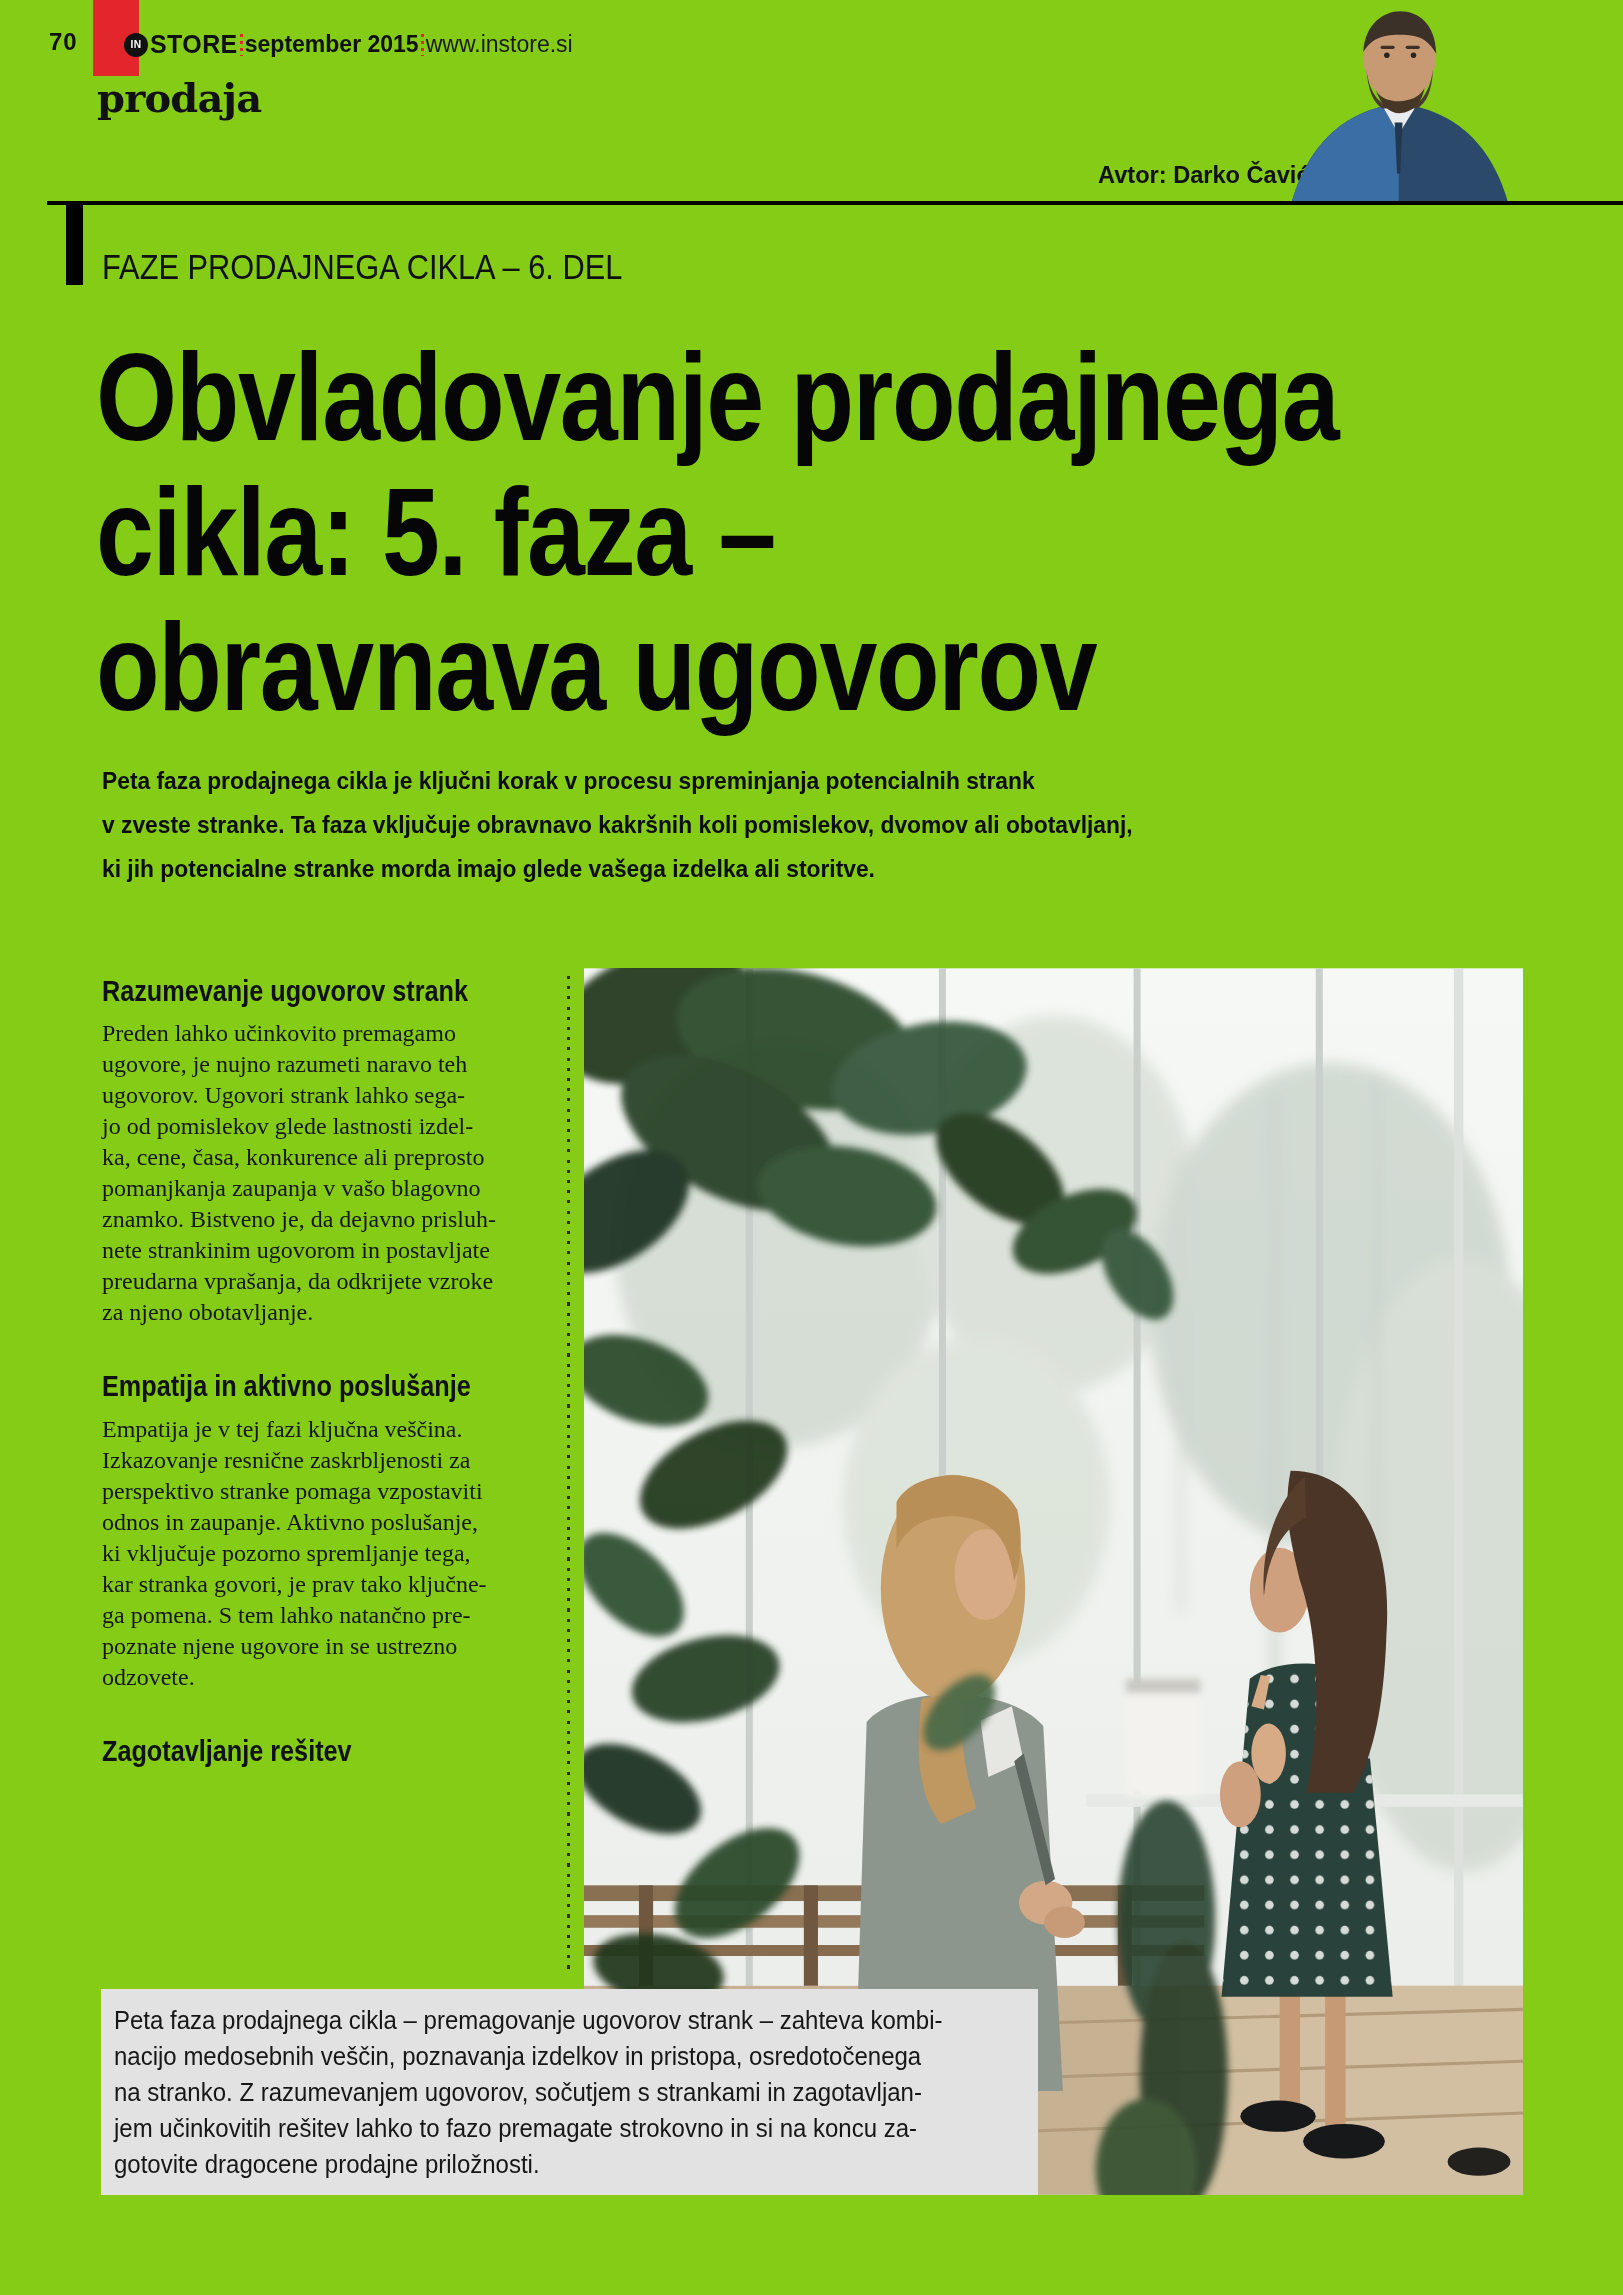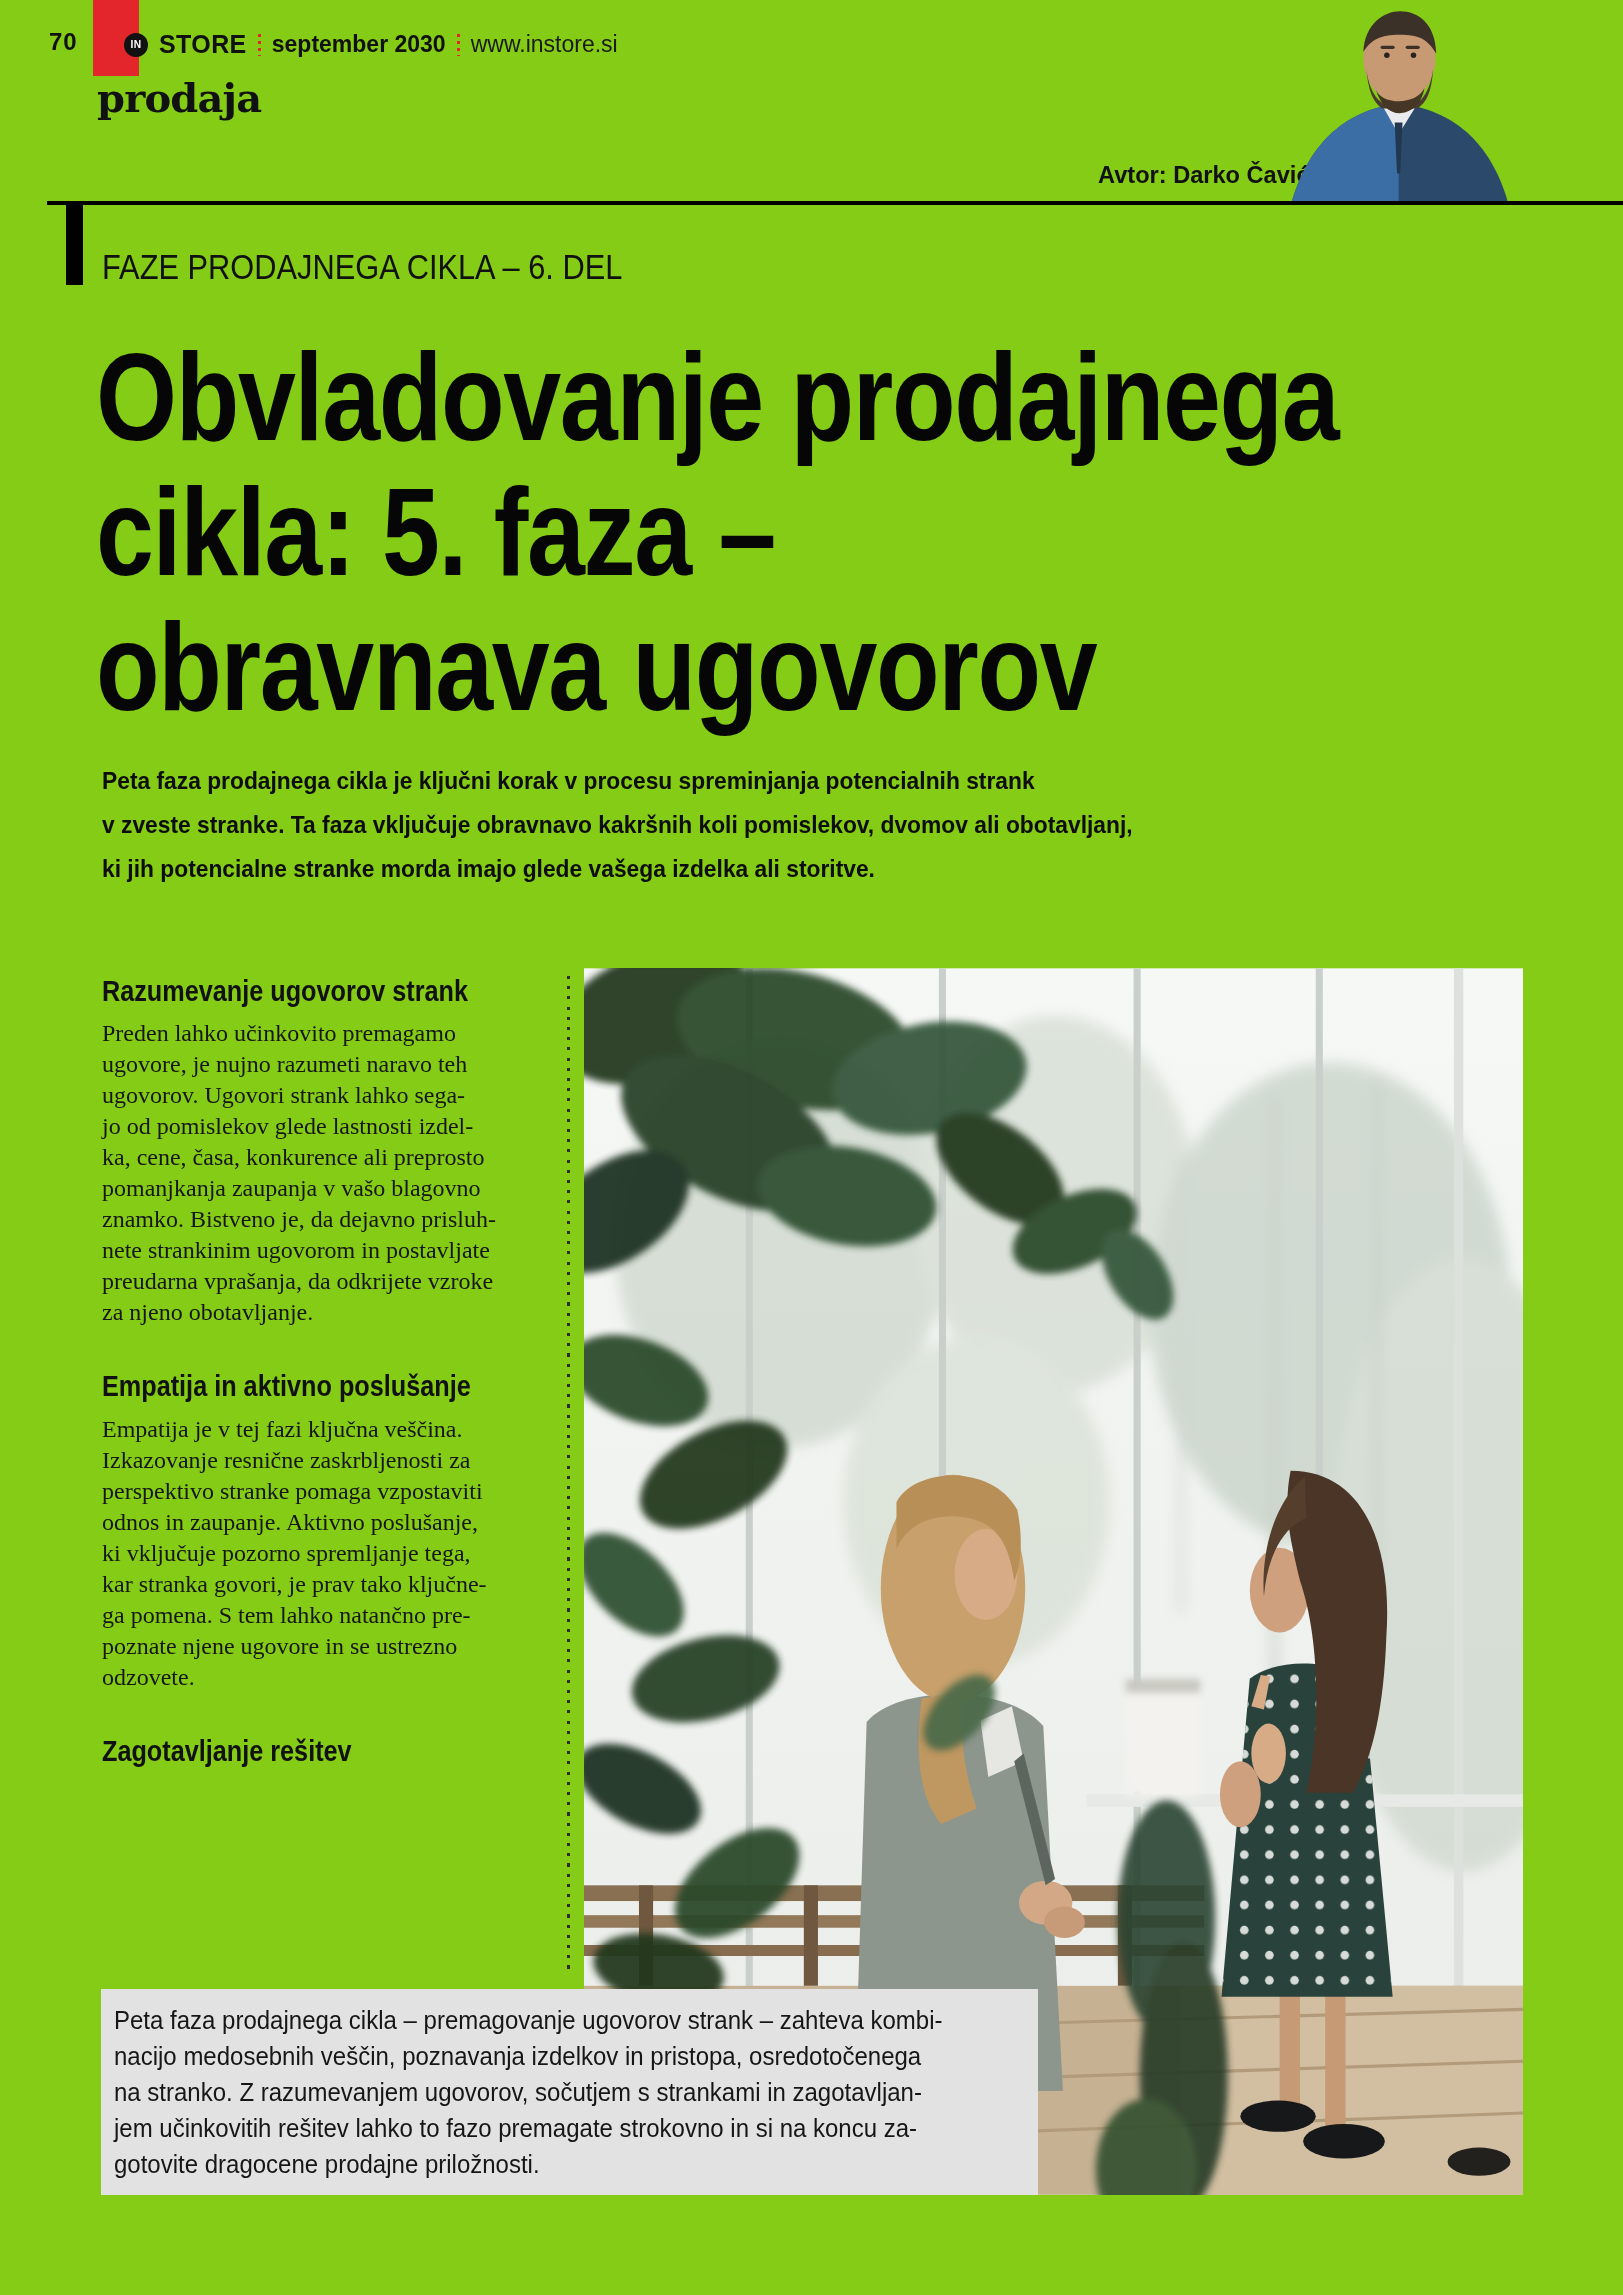--- a/index.html
+++ b/index.html
@@ -3,21 +3,21 @@
 <meta charset="utf-8">
 <style>
   html,body{margin:0;padding:0;background:#ffffff;}
   .page{position:relative;width:1623px;height:2295px;background:#84cc16;overflow:hidden;
         font-family:"Liberation Sans",sans-serif;color:#111;}
   .abs{position:absolute;}
 
   
   .page-num{left:49px;top:28px;font-size:24px;font-weight:bold;letter-spacing:0.8px;}
   .red-block{left:93px;top:0;width:46px;height:76px;}
-  .masthead{left:124px;top:31px;display:flex;align-items:center;gap:11px;height:27px;}
+  .masthead{left:124px;top:31px;display:flex;align-items:center;gap:2px;height:27px;}
   .in-circle{width:24px;height:24px;border-radius:50%;background:#111;color:#fff;
              display:flex;align-items:center;justify-content:center;
              font-size:10.2px;font-weight:bold;letter-spacing:0.4px;}
   .store-word{font-size:25px;font-weight:bold;letter-spacing:0.4px;}
   .dot-sep{width:3.1px;height:22px;background:repeating-linear-gradient(to bottom,var(--red) 0 3.1px,transparent 3.1px 7px);}
   .issue{font-size:23px;font-weight:bold;}
   .website{font-size:23px;color:#1a1a1a;}
   .section-label{left:97px;top:74px;font-family:"DejaVu Serif",serif;font-size:40px;font-weight:bold;letter-spacing:-0.8px;}
   .author-credit{left:1098px;top:162px;font-size:23.6px;font-weight:bold;}
   .author-photo{left:1272px;top:4.7px;width:254px;height:196px;}
@@ -56,21 +56,21 @@
 
 <div class="page" style="--red:#e2262b;--callout:#e2e2e2;">
 
   <div class="abs page-num">70</div>
   <div class="abs red-block" style="background:#e2262b;"></div>
 
   <div class="abs masthead">
     <span class="in-circle">IN</span>
     <span class="store-word">STORE</span>
     <span class="dot-sep"></span>
-    <span class="issue">september 2030</span>
+    <span class="issue">september 2015</span>
     <span class="dot-sep"></span>
     <span class="website">www.instore.si</span>
   </div>
 
   <div class="abs section-label">prodaja</div>
   <div class="abs author-credit">Avtor: Darko Čavić</div>
 
   <div class="abs author-photo">
     <svg width="254" height="196" viewBox="0 0 323 250">
       <g>

